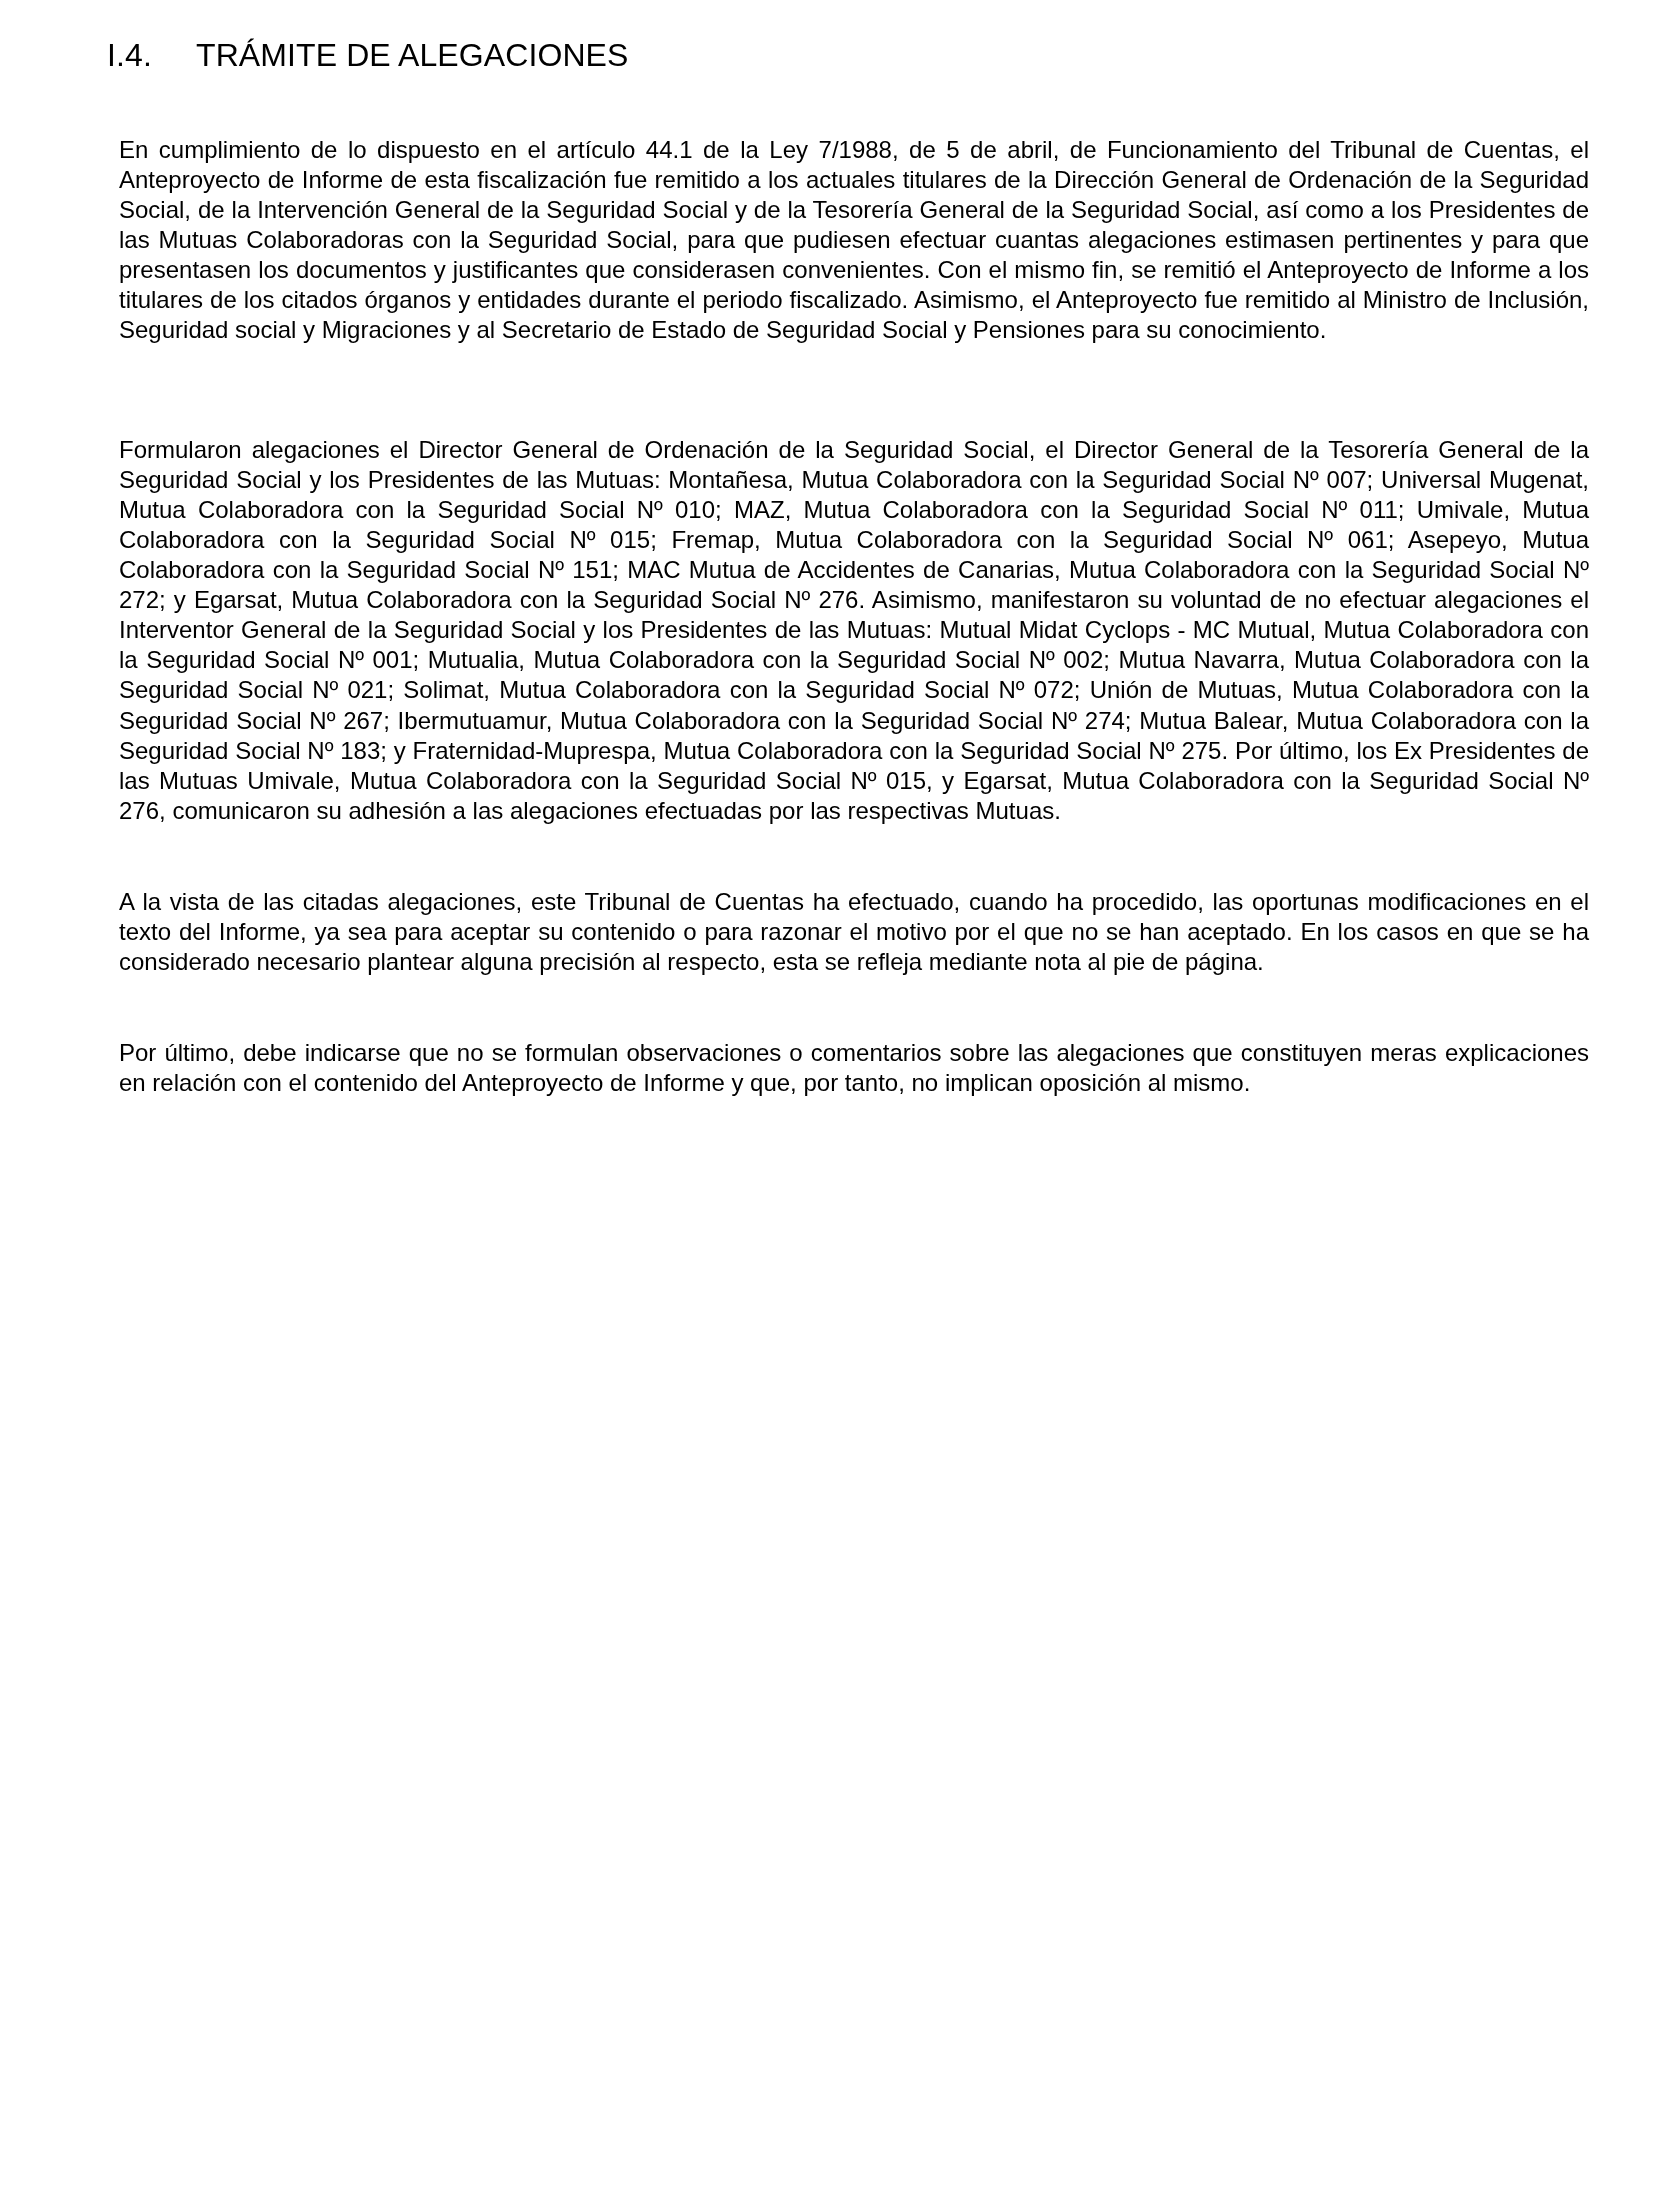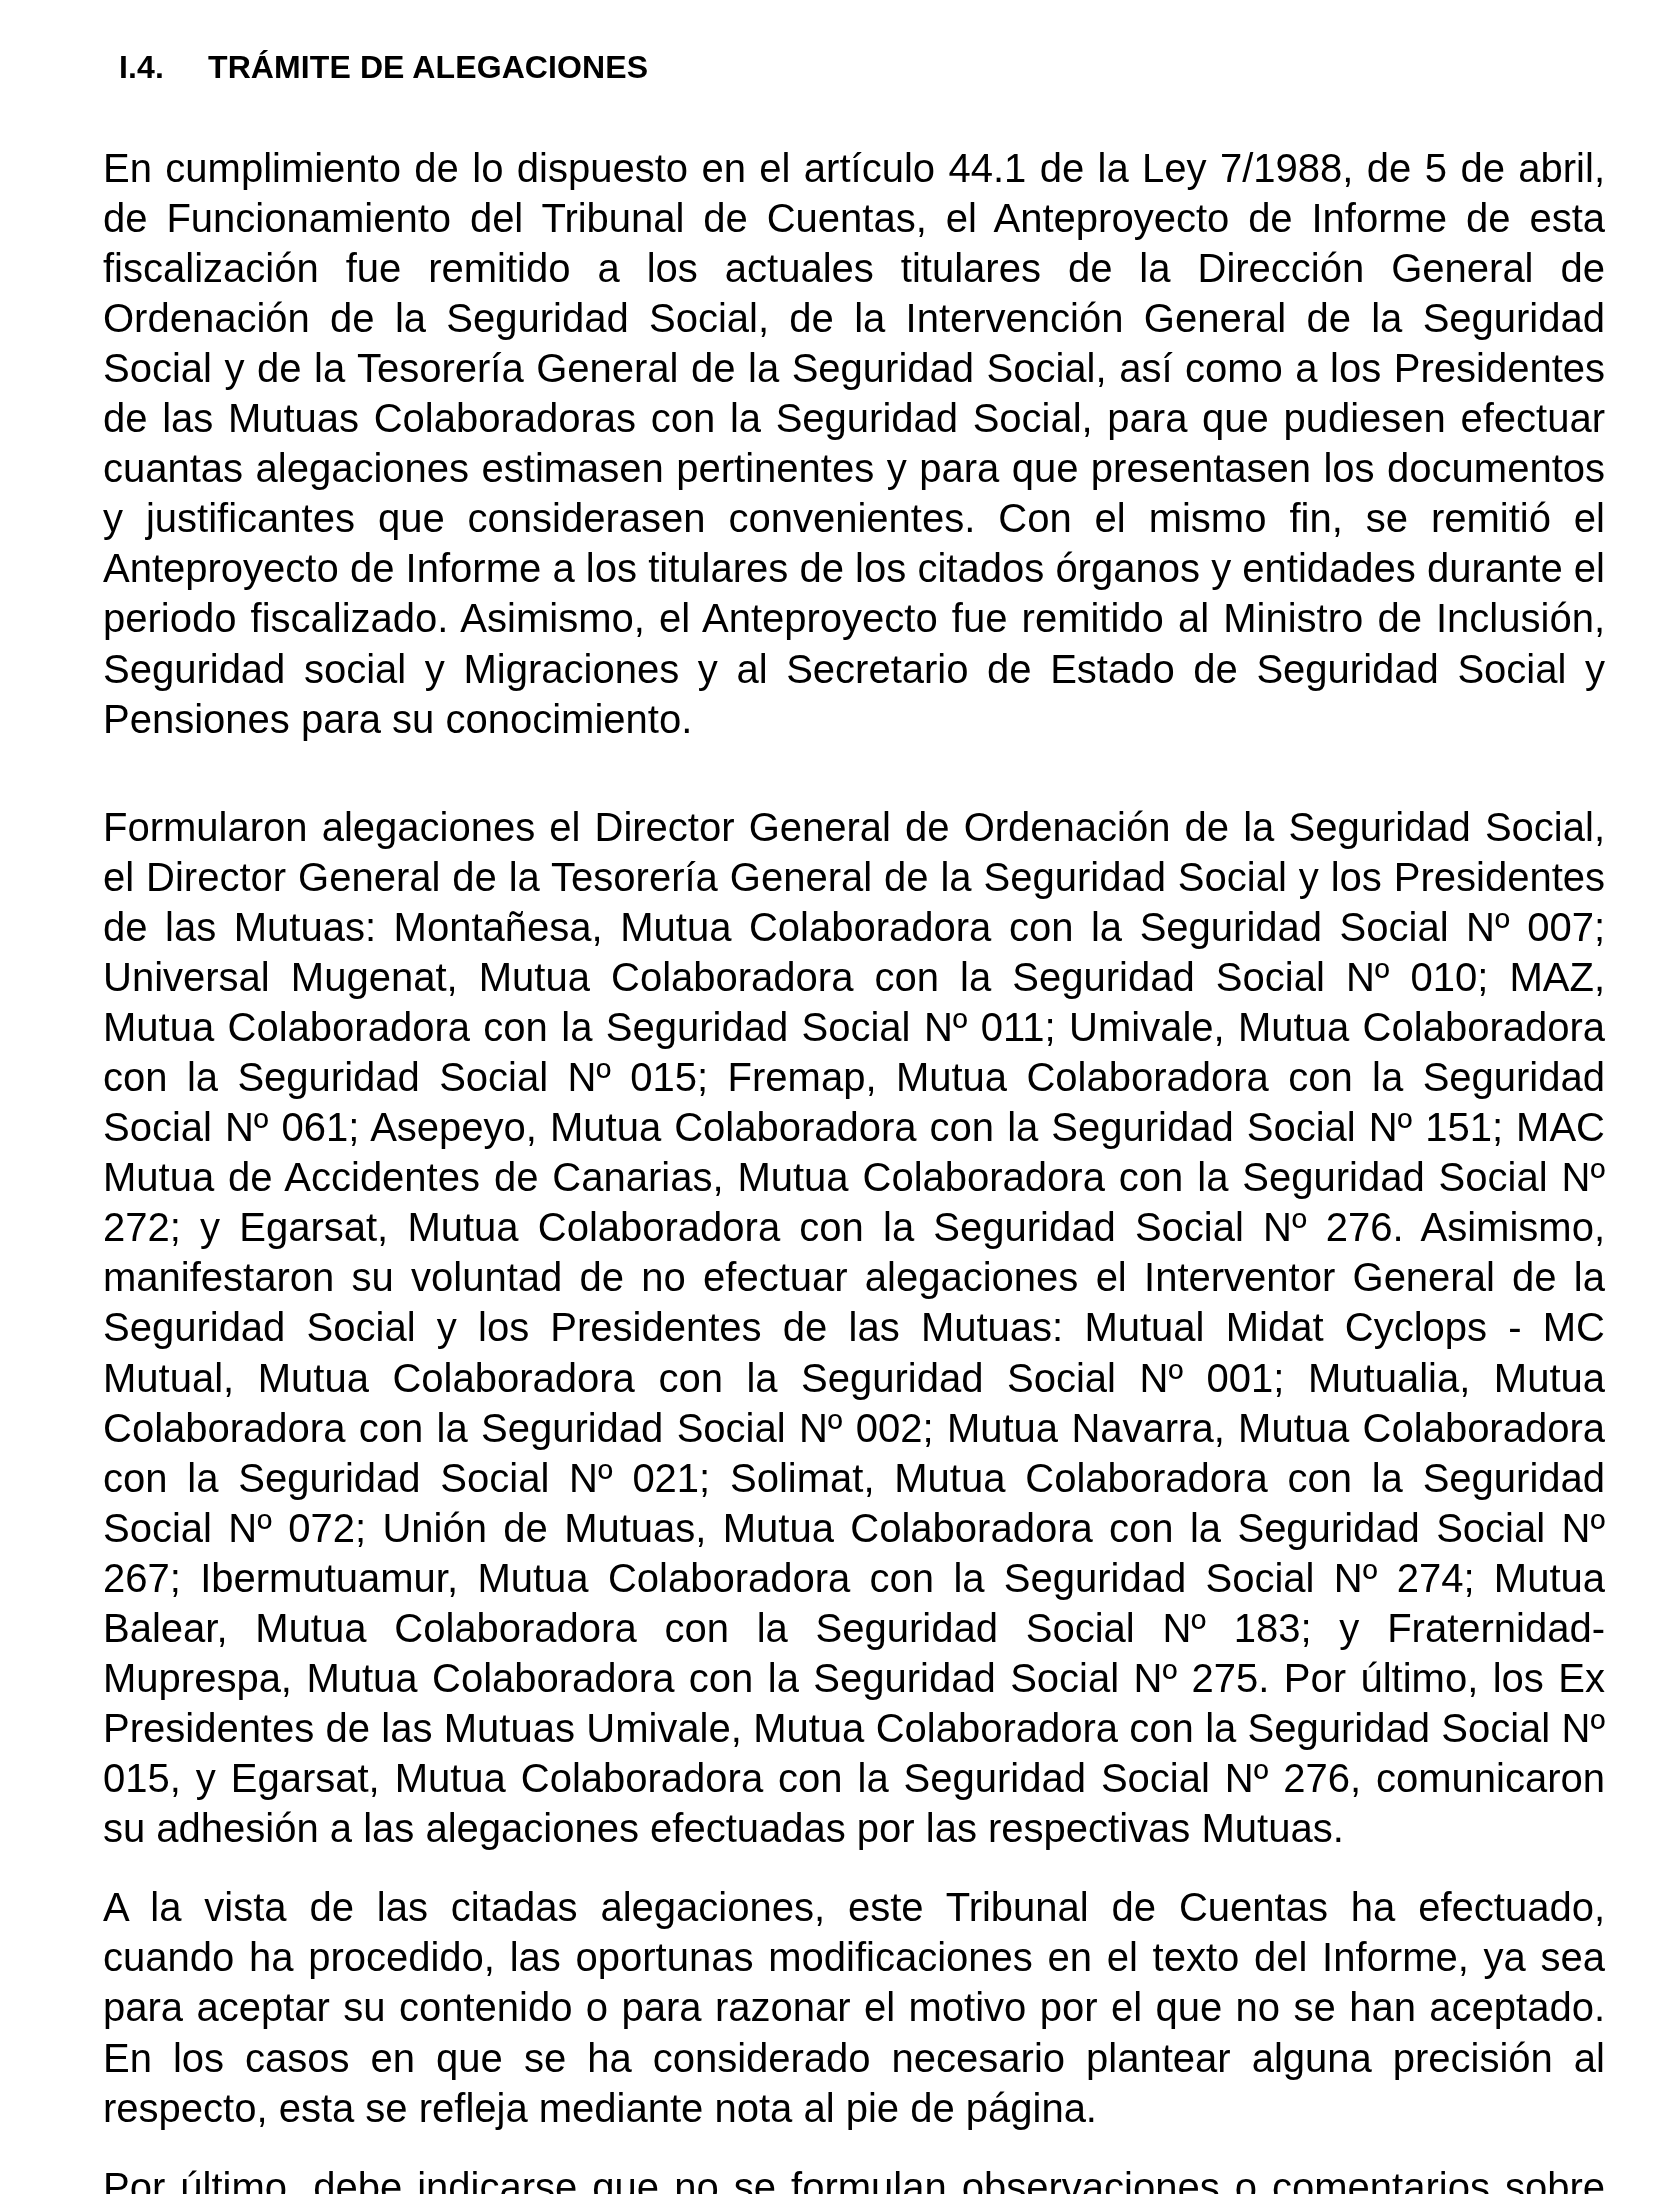--- a/index.html
+++ b/index.html
@@ -18,37 +18,37 @@
     height: 2194px;
     background: #ffffff;
     box-sizing: border-box;
     padding: 33px 73px 0 103px;
     overflow: hidden;
   }
   .doc-body {
     width: 1502px;
   }
   .section-heading {
-    font-weight: bold;
+    font-weight: normal;
     font-size: 32px;
     line-height: 1.18;
     letter-spacing: 0.1px;
-    margin: 16px;
+    margin: 4px;
     white-space: pre;
   }
   .heading-num {
     display: inline-block;
     width: 89px;
   }
   .para {
-    font-size: 40px;
+    font-size: 24px;
     line-height: 1.252;
     text-align: justify;
     text-justify: inter-word;
-    margin: 0;
+    margin: 16px;
     hyphens: none;
     -webkit-hyphens: none;
     word-spacing: 0px;
   }
   
   .sp-after-heading   { height: 40px; }
   .sp-para            { height: 29px; }
   .sp-before-heading  { height: 52px; }
   .sp-after-heading-2 { height: 41px; }
 </style>

